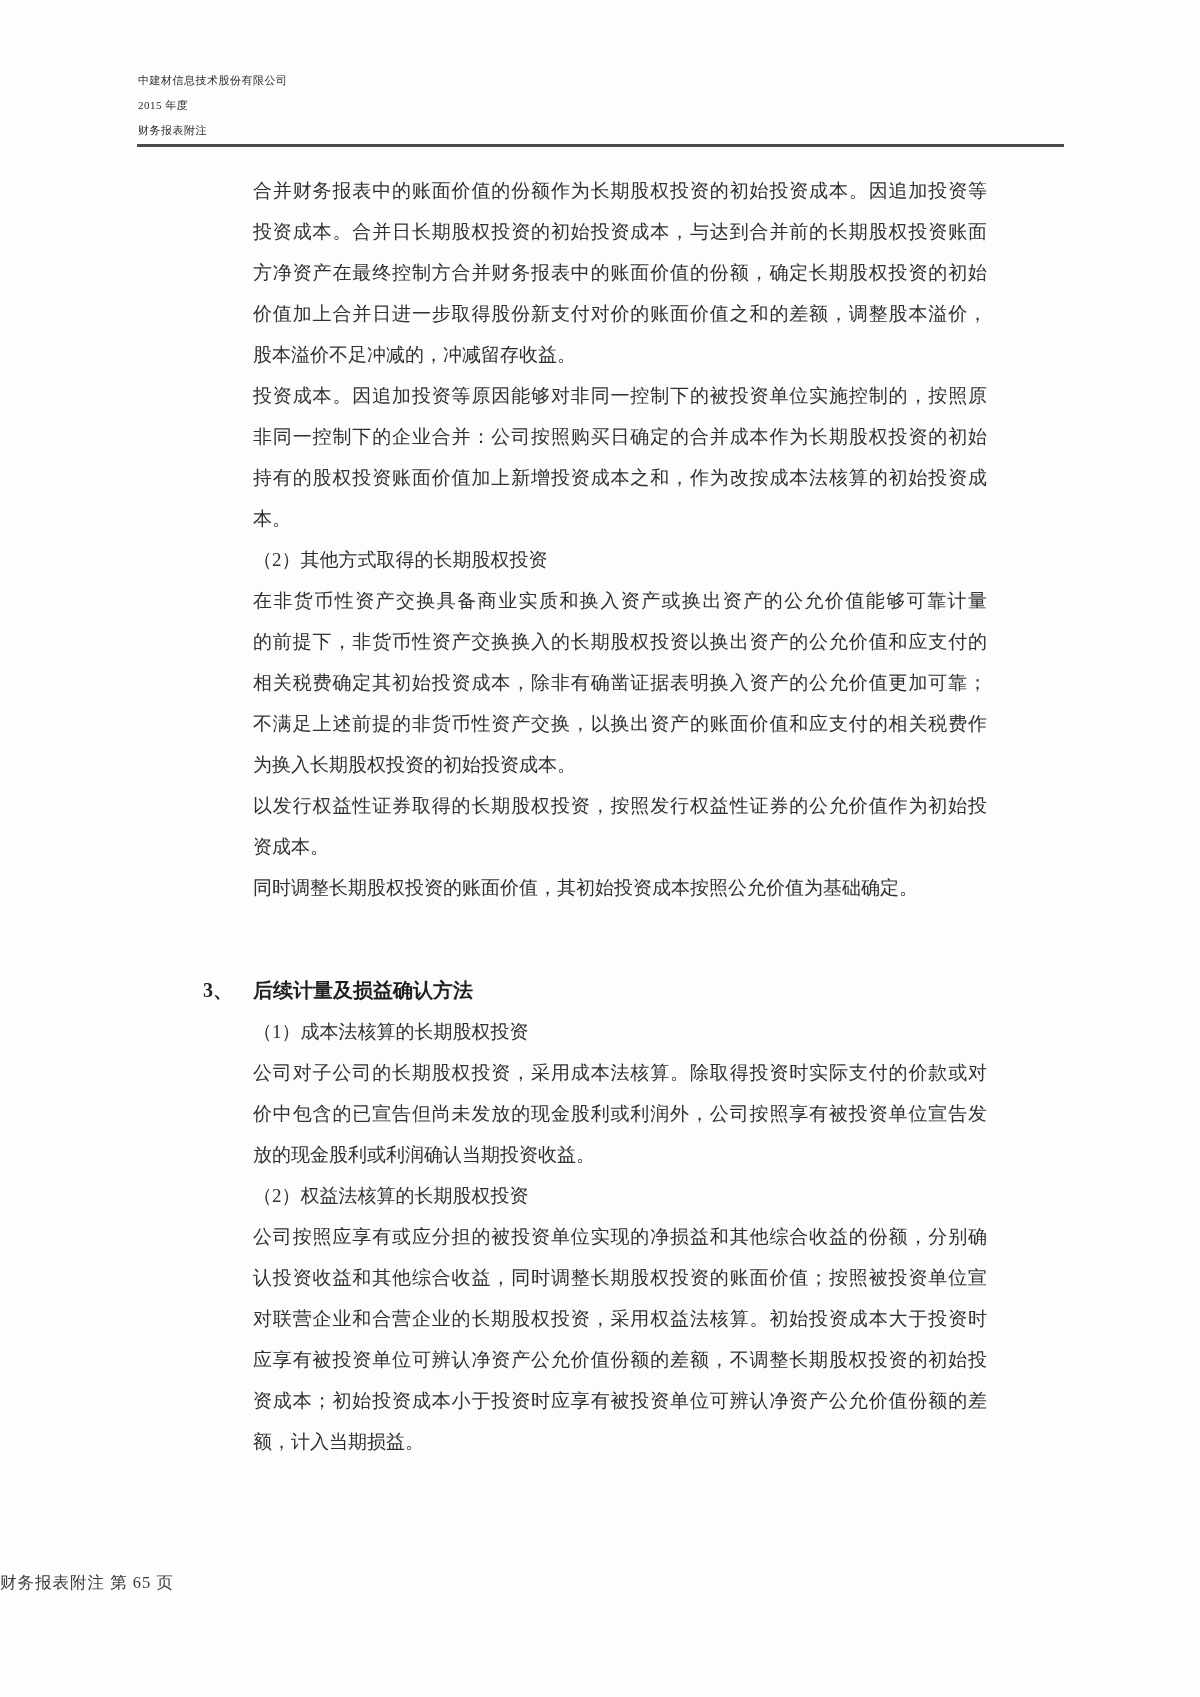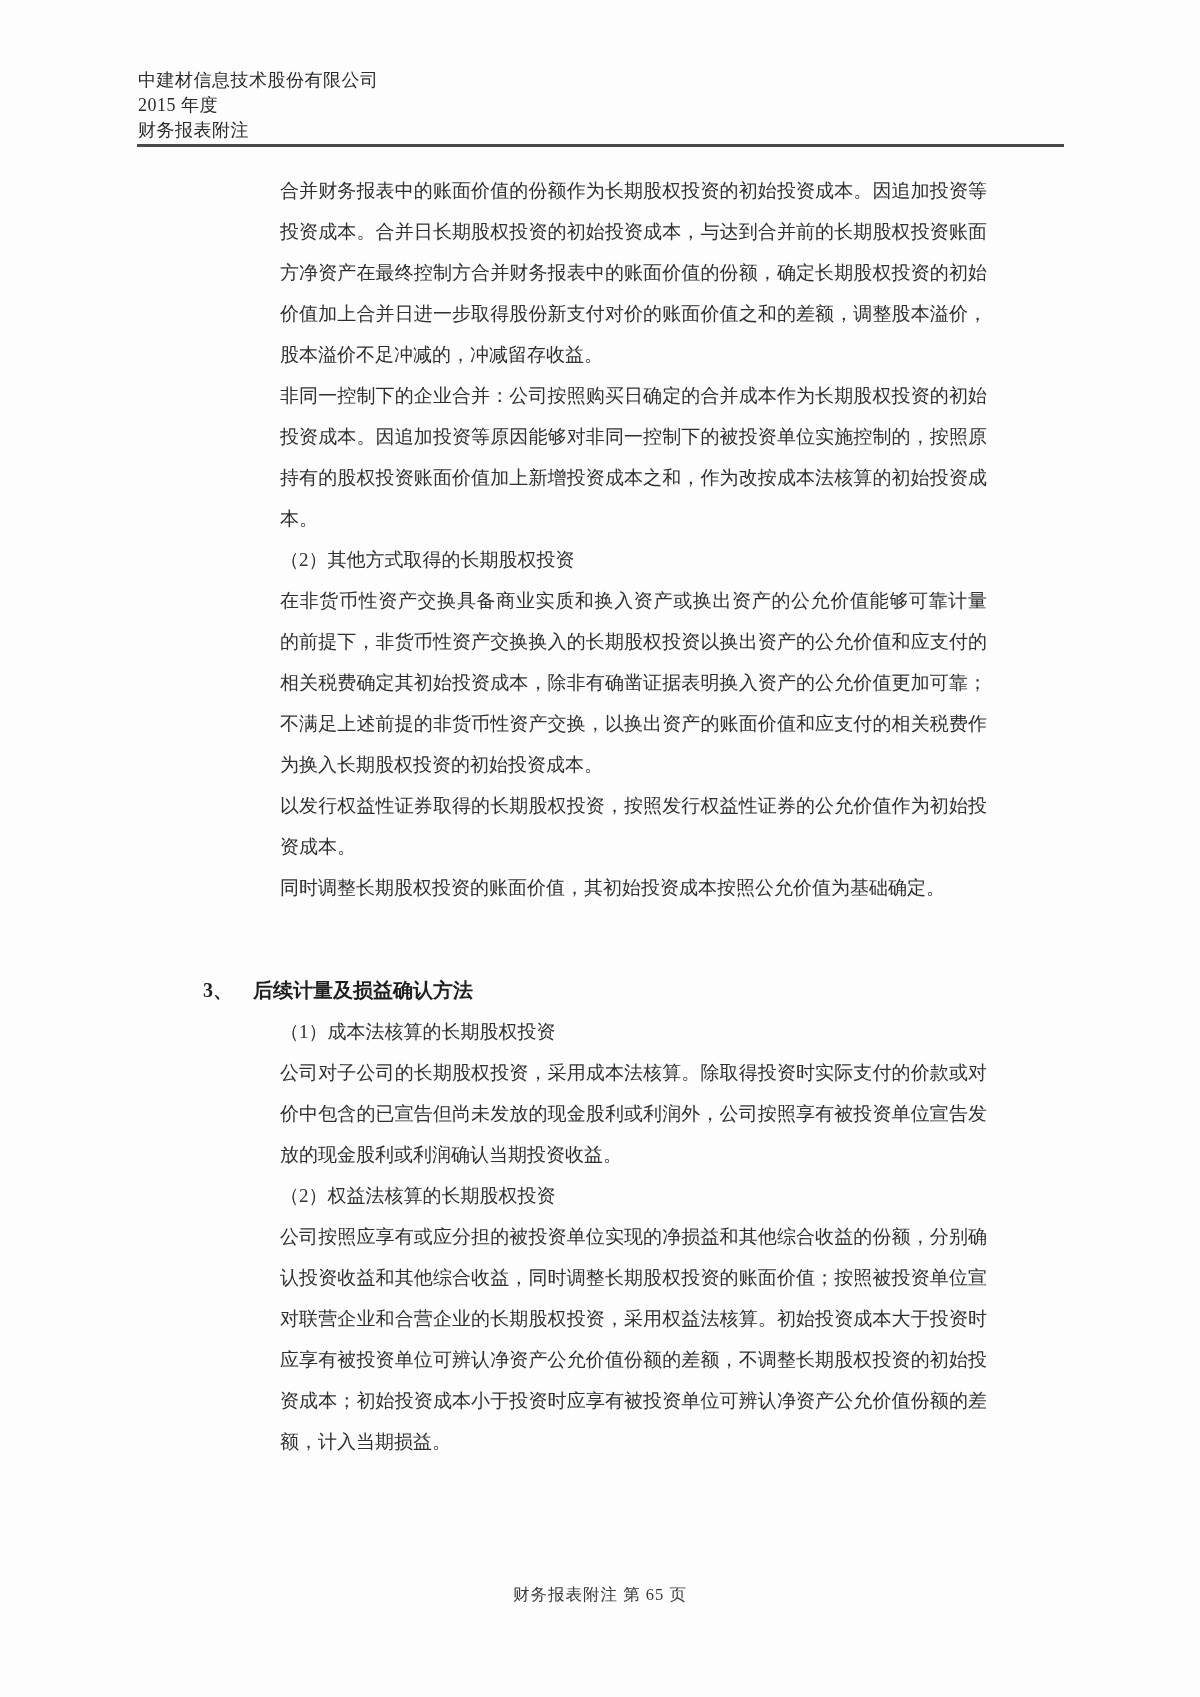--- a/index.html
+++ b/index.html
@@ -9,21 +9,21 @@
     height: 1697px;
     background: #fdfdfd;
     font-family: "Liberation Serif", "DejaVu Serif", serif;
     color: #30302f;
     overflow: hidden;
   }
   .header {
     position: absolute;
     left: 138px;
     top: 68px;
-    font-size: 18px;
+    font-size: 11px;
     line-height: 25px;
     color: #2b2b2b;
     letter-spacing: 0.5px;
   }
   .header .hline { display: block; }
   .header-rule {
     position: absolute;
     left: 137px;
     top: 144px;
     width: 927px;
@@ -32,21 +32,21 @@
   }
   .content {
     position: absolute;
     left: 253px;
     top: 170px;
     width: 734px;
     font-size: 19px;
     line-height: 41px;
   }
   .para { margin: 0; }
-  .line { text-align: justify; margin-left: 27px; }
+  .line { text-align: justify; }
   .line.full { text-align-last: justify; }
   .line.last { text-align-last: left; }
   .heading {
     position: relative;
     margin-top: 62px;
     font-family: "Liberation Sans", "DejaVu Sans", sans-serif;
     font-weight: 700;
     font-size: 20px;
     line-height: 41px;
     color: #1f1f1f;
@@ -56,25 +56,24 @@
     left: -50px;
     top: 0;
     font-family: "Liberation Serif", "DejaVu Serif", serif;
     font-weight: 700;
   }
   .footer {
     position: absolute;
     left: 0;
     top: 1572px;
     width: 100%;
-    text-align: center;
+    text-align: left;
     font-size: 16.5px;
     color: #3a3a3a;
     letter-spacing: 1px;
-    margin-top: 12px;
   }
 </style>
 </head>
 <body>
 
 <div class="page">
 
   <div class="header">
     <span class="hline">中建材信息技术股份有限公司</span>
     <span class="hline">2015 年度</span>
@@ -85,22 +84,22 @@
 
   <div class="content" id="content">
       <div class="para">
         <div class="line full">合并财务报表中的账面价值的份额作为长期股权投资的初始投资成本。因追加投资等</div>
         <div class="line full">投资成本。合并日长期股权投资的初始投资成本，与达到合并前的长期股权投资账面</div>
         <div class="line full">方净资产在最终控制方合并财务报表中的账面价值的份额，确定长期股权投资的初始</div>
         <div class="line full">价值加上合并日进一步取得股份新支付对价的账面价值之和的差额，调整股本溢价，</div>
         <div class="line last">股本溢价不足冲减的，冲减留存收益。</div>
       </div>
       <div class="para">
+        <div class="line full">投资成本。因追加投资等原因能够对非同一控制下的被投资单位实施控制的，按照原</div>
         <div class="line full">非同一控制下的企业合并：公司按照购买日确定的合并成本作为长期股权投资的初始</div>
-        <div class="line full">投资成本。因追加投资等原因能够对非同一控制下的被投资单位实施控制的，按照原</div>
         <div class="line full">持有的股权投资账面价值加上新增投资成本之和，作为改按成本法核算的初始投资成</div>
         <div class="line last">本。</div>
       </div>
       <div class="para">
         <div class="line last">（2）其他方式取得的长期股权投资</div>
       </div>
       <div class="para">
         <div class="line full">在非货币性资产交换具备商业实质和换入资产或换出资产的公允价值能够可靠计量</div>
         <div class="line full">的前提下，非货币性资产交换换入的长期股权投资以换出资产的公允价值和应支付的</div>
         <div class="line full">相关税费确定其初始投资成本，除非有确凿证据表明换入资产的公允价值更加可靠；</div>

